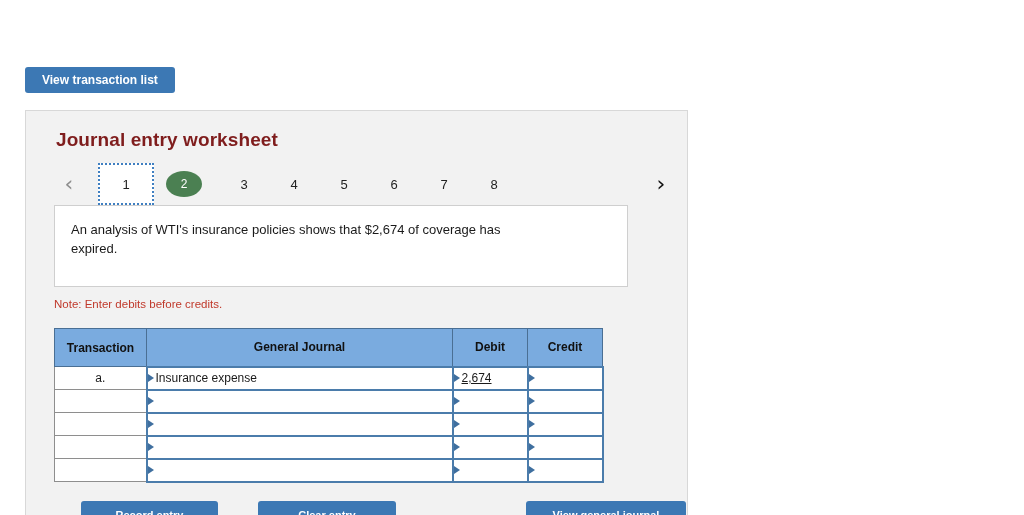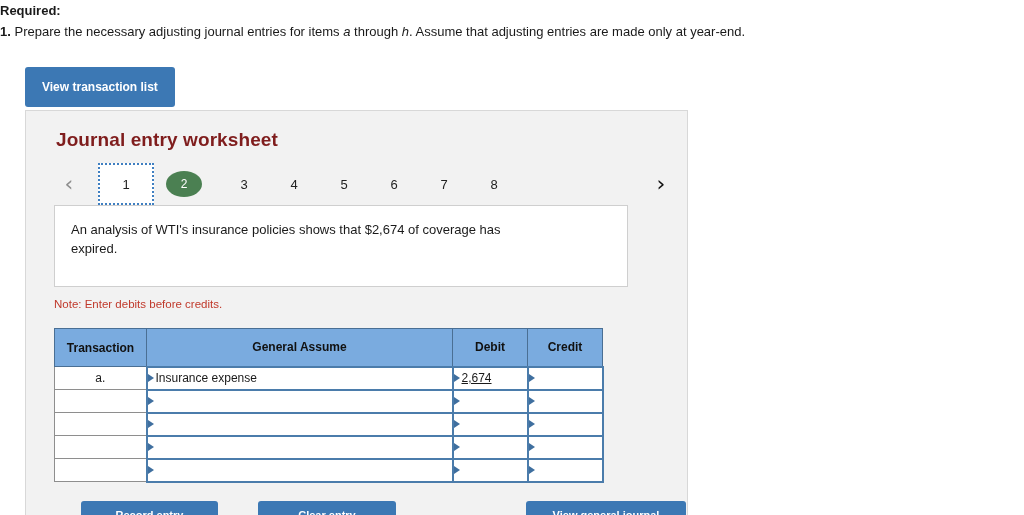--- a/index.html
+++ b/index.html
@@ -20,21 +20,21 @@
   }
   .req-line {
     font-size: 13px; color: #1a1a1a; line-height: 18px; padding-top: 4px;
   }
   .req-line b { font-weight: bold; }
   .req-line i { font-style: italic; }
 
   
   .view-btn {
     position: absolute; left: 25px; top: 67px;
-    height: 40px; padding: 0 17px;
+    height: 26px; padding: 0 17px;
     background: #3c78b4; color: #ffffff;
     border: none; border-radius: 3px;
     font-family: "Liberation Sans", sans-serif;
     font-size: 12px; font-weight: bold;
     display: flex; align-items: center; justify-content: center;
     cursor: pointer;
   }
 
   
   .panel {
@@ -161,24 +161,20 @@
   }
   .botbtn-1 { left: 55px;  width: 137px; }
   .botbtn-2 { left: 232px; width: 138px; }
   .botbtn-3 { left: 500px; width: 160px; }
 </style>
 </head>
 <body>
 
 <div id="root">
 
-  <div class="req-block">
-    <div class="req-label">Required:</div>
-    <div class="req-line"><b>1.</b><span> Prepare the necessary adjusting journal entries for items </span><i>a</i><span> through </span><i>h</i><span>. Assume that adjusting entries are made only at year-end.</span></div>
-  </div>
 
   <button class="view-btn">View transaction list</button>
 
   <div class="panel">
 
     <div class="panel-title">Journal entry worksheet</div>
 
     <div class="tabstrip">
       <div class="chev chev-left">‹</div>
       <div class="tab tab-first">1</div>
@@ -201,21 +197,21 @@
     <table class="jtable">
       <colgroup>
         <col class="col-tx">
           <col class="col-gj">
           <col class="col-deb">
           <col class="col-cre">
       </colgroup>
       <thead>
         <tr>
           <th>Transaction</th>
-          <th>General Assume</th>
+          <th>General Journal</th>
           <th>Debit</th>
           <th>Credit</th>
         </tr>
       </thead>
       <tbody>
 
         <tr>
           <td class="tx">a.</td>
           <td class="inp">
               <span class="flag"></span>

